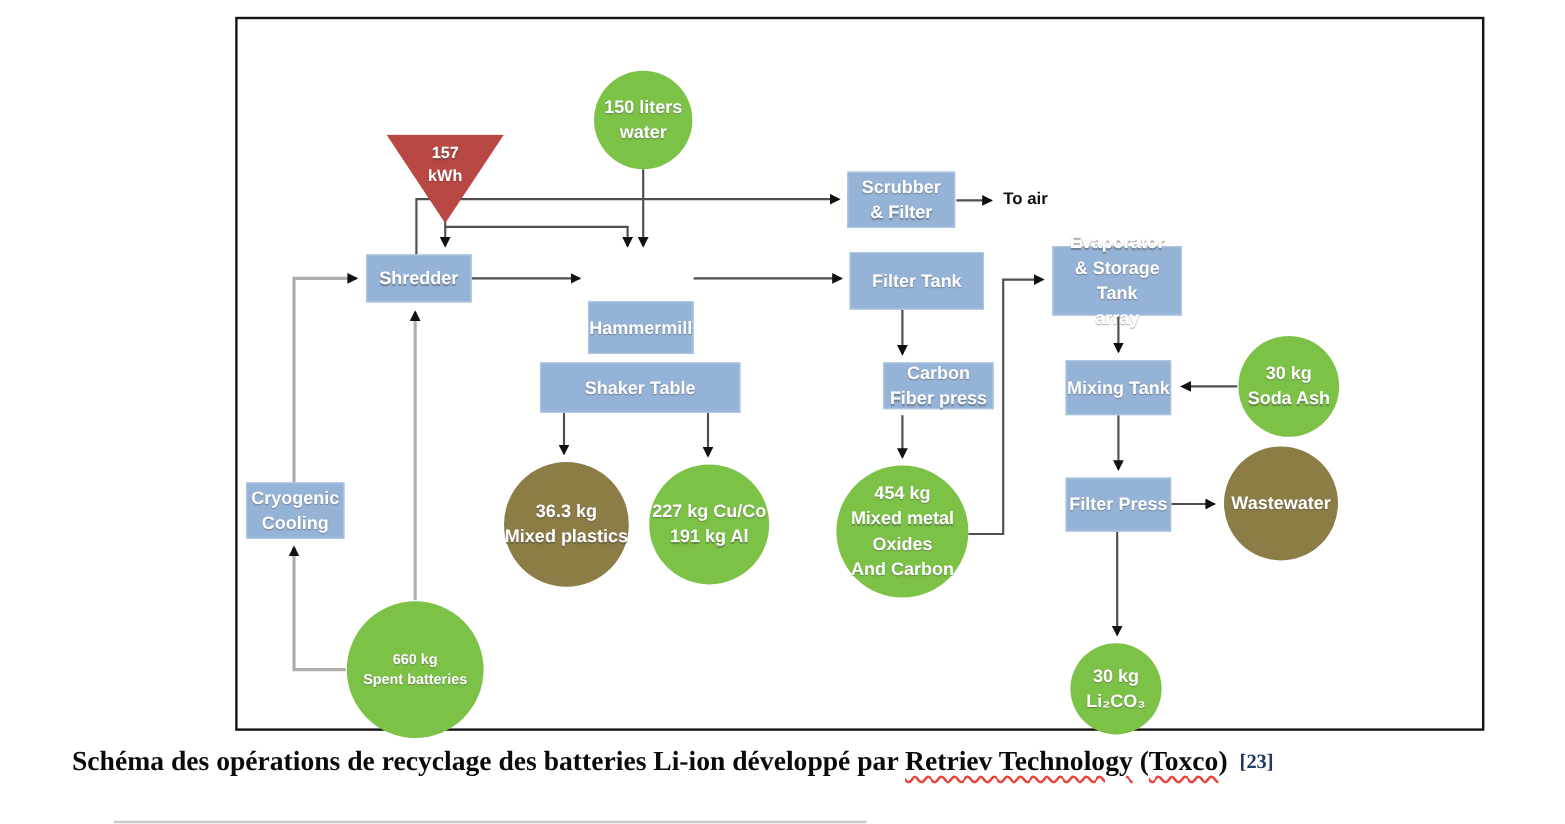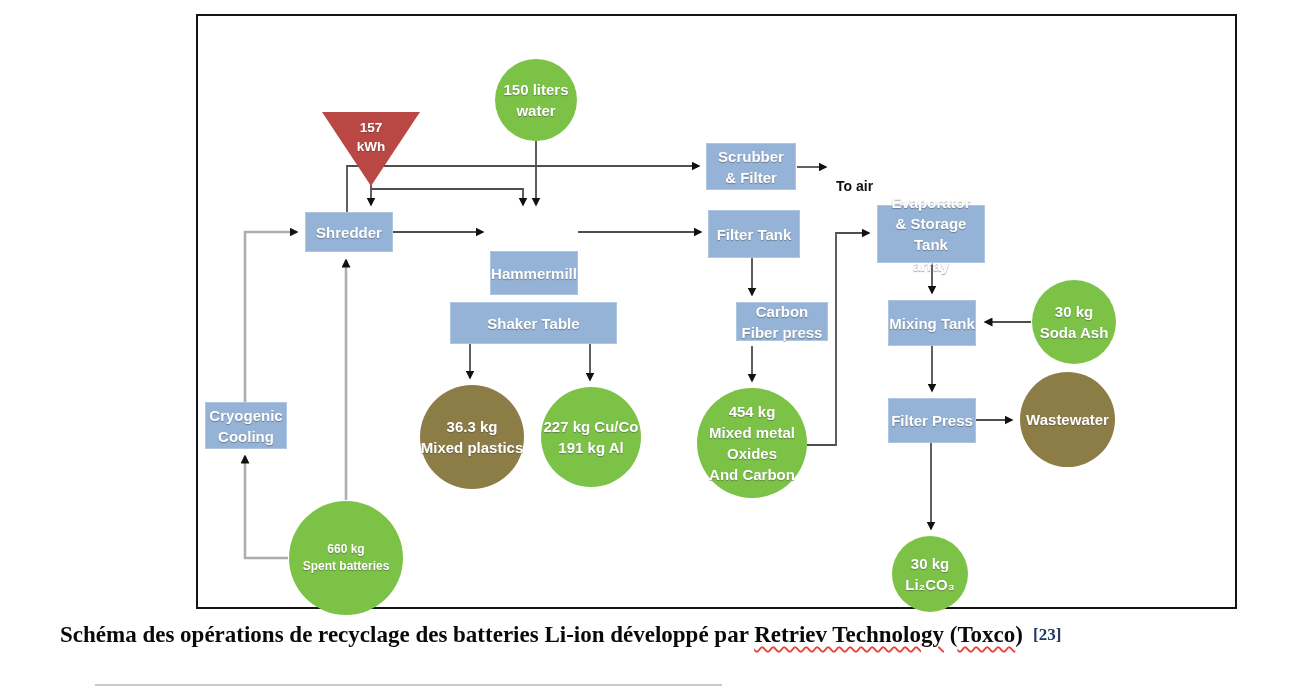--- a/index.html
+++ b/index.html
@@ -97,39 +97,39 @@
   <div class="node circ" style="left:289px;top:501px;width:114px;height:114px;font-size:12px;">660 kg
 Spent batteries</div>
 
   <div class="node box" style="left:706px;top:143px;width:90px;height:47px;">Scrubber
 &amp; Filter</div>
 
   <div class="node box" style="left:305px;top:212px;width:88px;height:40px;">Shredder</div>
 
   <div class="node box" style="left:490px;top:211px;width:88px;height:44px;margin-top:40px;">Hammermill</div>
 
-  <div class="node box" style="left:708px;top:210px;width:92px;height:48px;">Filter Tank</div>
+  <div class="node box" style="left:708px;top:210px;width:112px;height:48px;">Filter Tank</div>
 
   <div class="node box" style="left:877px;top:205px;width:108px;height:58px;">Evaporator
 &amp; Storage Tank
 array</div>
 
   <div class="node box" style="left:450px;top:302px;width:167px;height:42px;">Shaker Table</div>
 
   <div class="node box" style="left:705px;top:302px;width:92px;height:39px;margin-left:31px;">Carbon
 Fiber press</div>
 
   <div class="node box" style="left:888px;top:300px;width:88px;height:46px;">Mixing Tank</div>
 
   <div class="node box" style="left:205px;top:402px;width:82px;height:47px;">Cryogenic
 Cooling</div>
 
   <div class="node box" style="left:888px;top:398px;width:88px;height:45px;text-align:right;">Filter Press</div>
 
-  <div class="floating-label" style="left:836px;top:157px;margin-top:21px;">To air</div>
+  <div class="floating-label" style="left:836px;top:157px;">To air</div>
 
   <div class="node circ olive" style="left:420px;top:385px;width:104px;height:104px;">36.3 kg
 Mixed plastics</div>
 
   <div class="node circ" style="left:541px;top:387px;width:100px;height:100px;">227 kg Cu/Co
 191 kg Al</div>
 
   <div class="node circ" style="left:697px;top:388px;width:110px;height:110px;">454 kg
 Mixed metal
 Oxides

